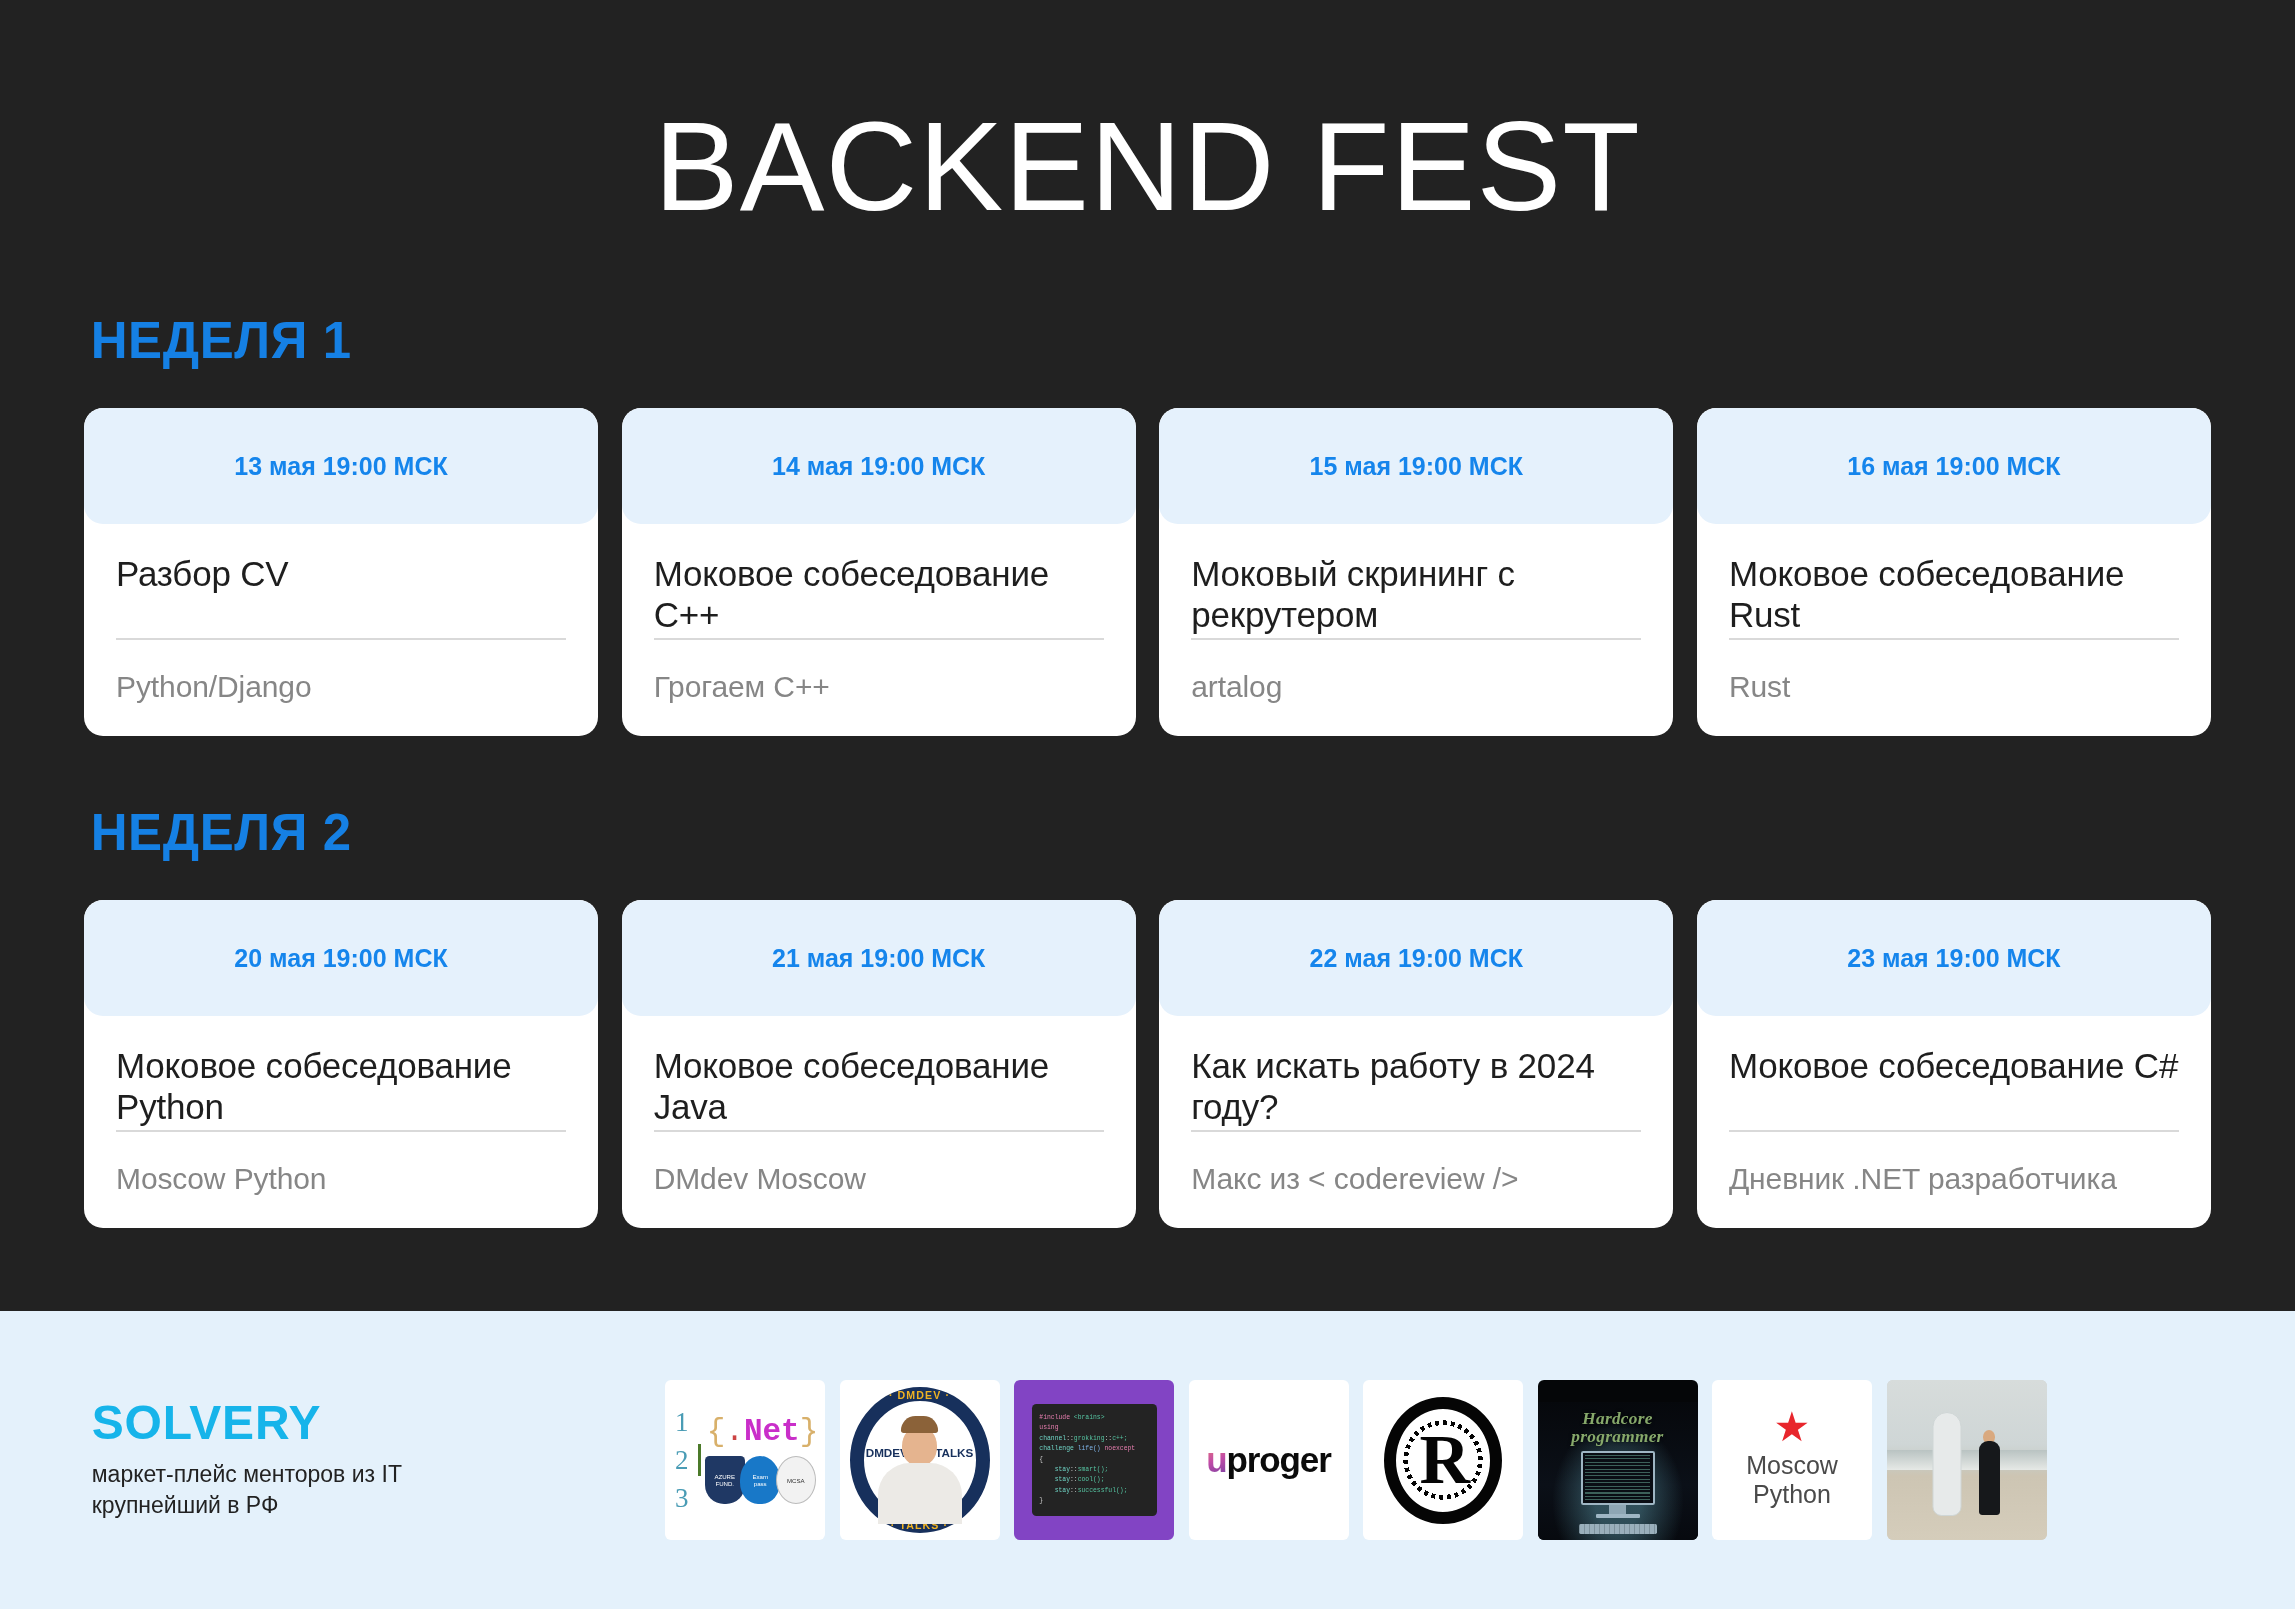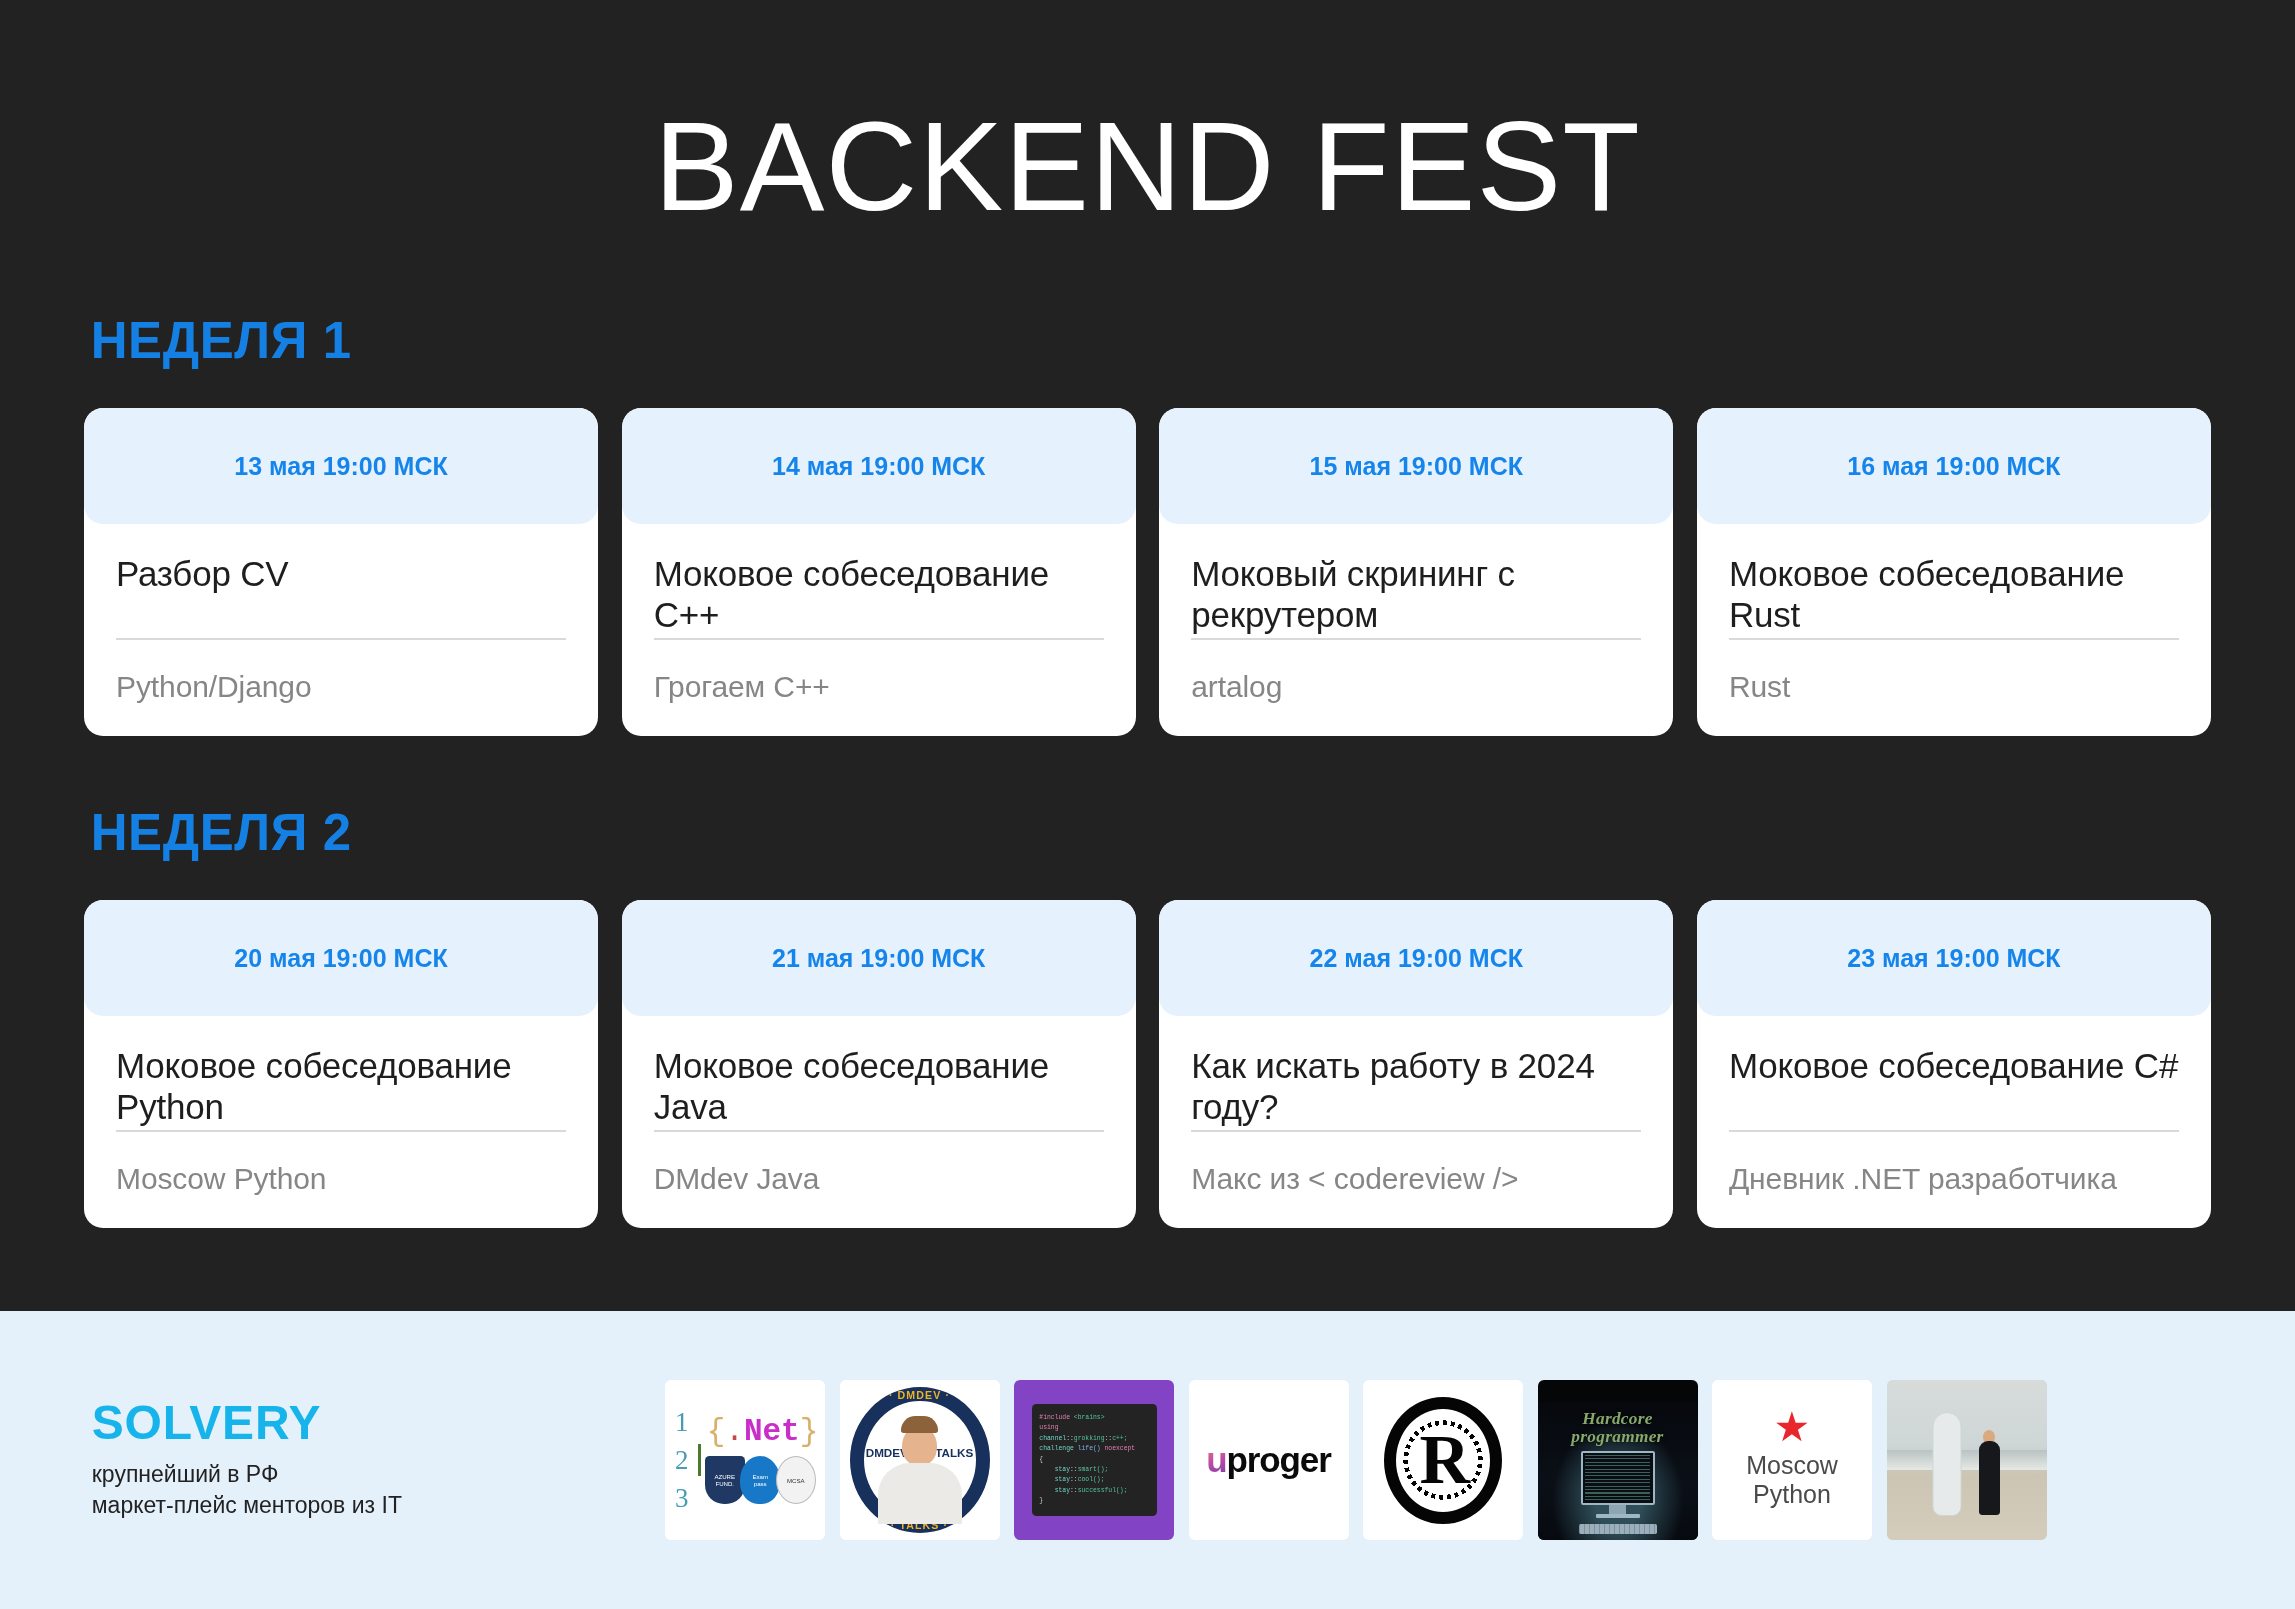--- a/index.html
+++ b/index.html
@@ -367,21 +367,21 @@
         </div>
       </div>
 
       <div class="card">
         <div class="card-header">
           <span class="card-date">21 мая 19:00 МСК</span>
         </div>
         <div class="card-body">
           <div class="card-title">Моковое собеседование Java</div>
           <div class="card-divider"></div>
-          <div class="card-sub">DMdev Java</div>
+          <div class="card-sub">DMdev Moscow</div>
         </div>
       </div>
 
       <div class="card">
         <div class="card-header">
           <span class="card-date">22 мая 19:00 МСК</span>
         </div>
         <div class="card-body">
           <div class="card-title">Как искать работу в 2024 году?</div>
           <div class="card-divider"></div>
@@ -401,22 +401,22 @@
       </div>
 
     </div>
   </div>
 
   <div class="footer">
 
     <div class="brand">
       <div class="brand-name">SOLVERY</div>
       <div class="brand-tag">
+        <div>маркет-плейс менторов из IT</div>
         <div>крупнейший в РФ</div>
-        <div>маркет-плейс менторов из IT</div>
       </div>
     </div>
 
     <div class="logos">
 
       <div class="logo-tile">
         <div class="net-wrap">
           <div class="net-nums">
             <div>1</div>
             <div>2</div>

